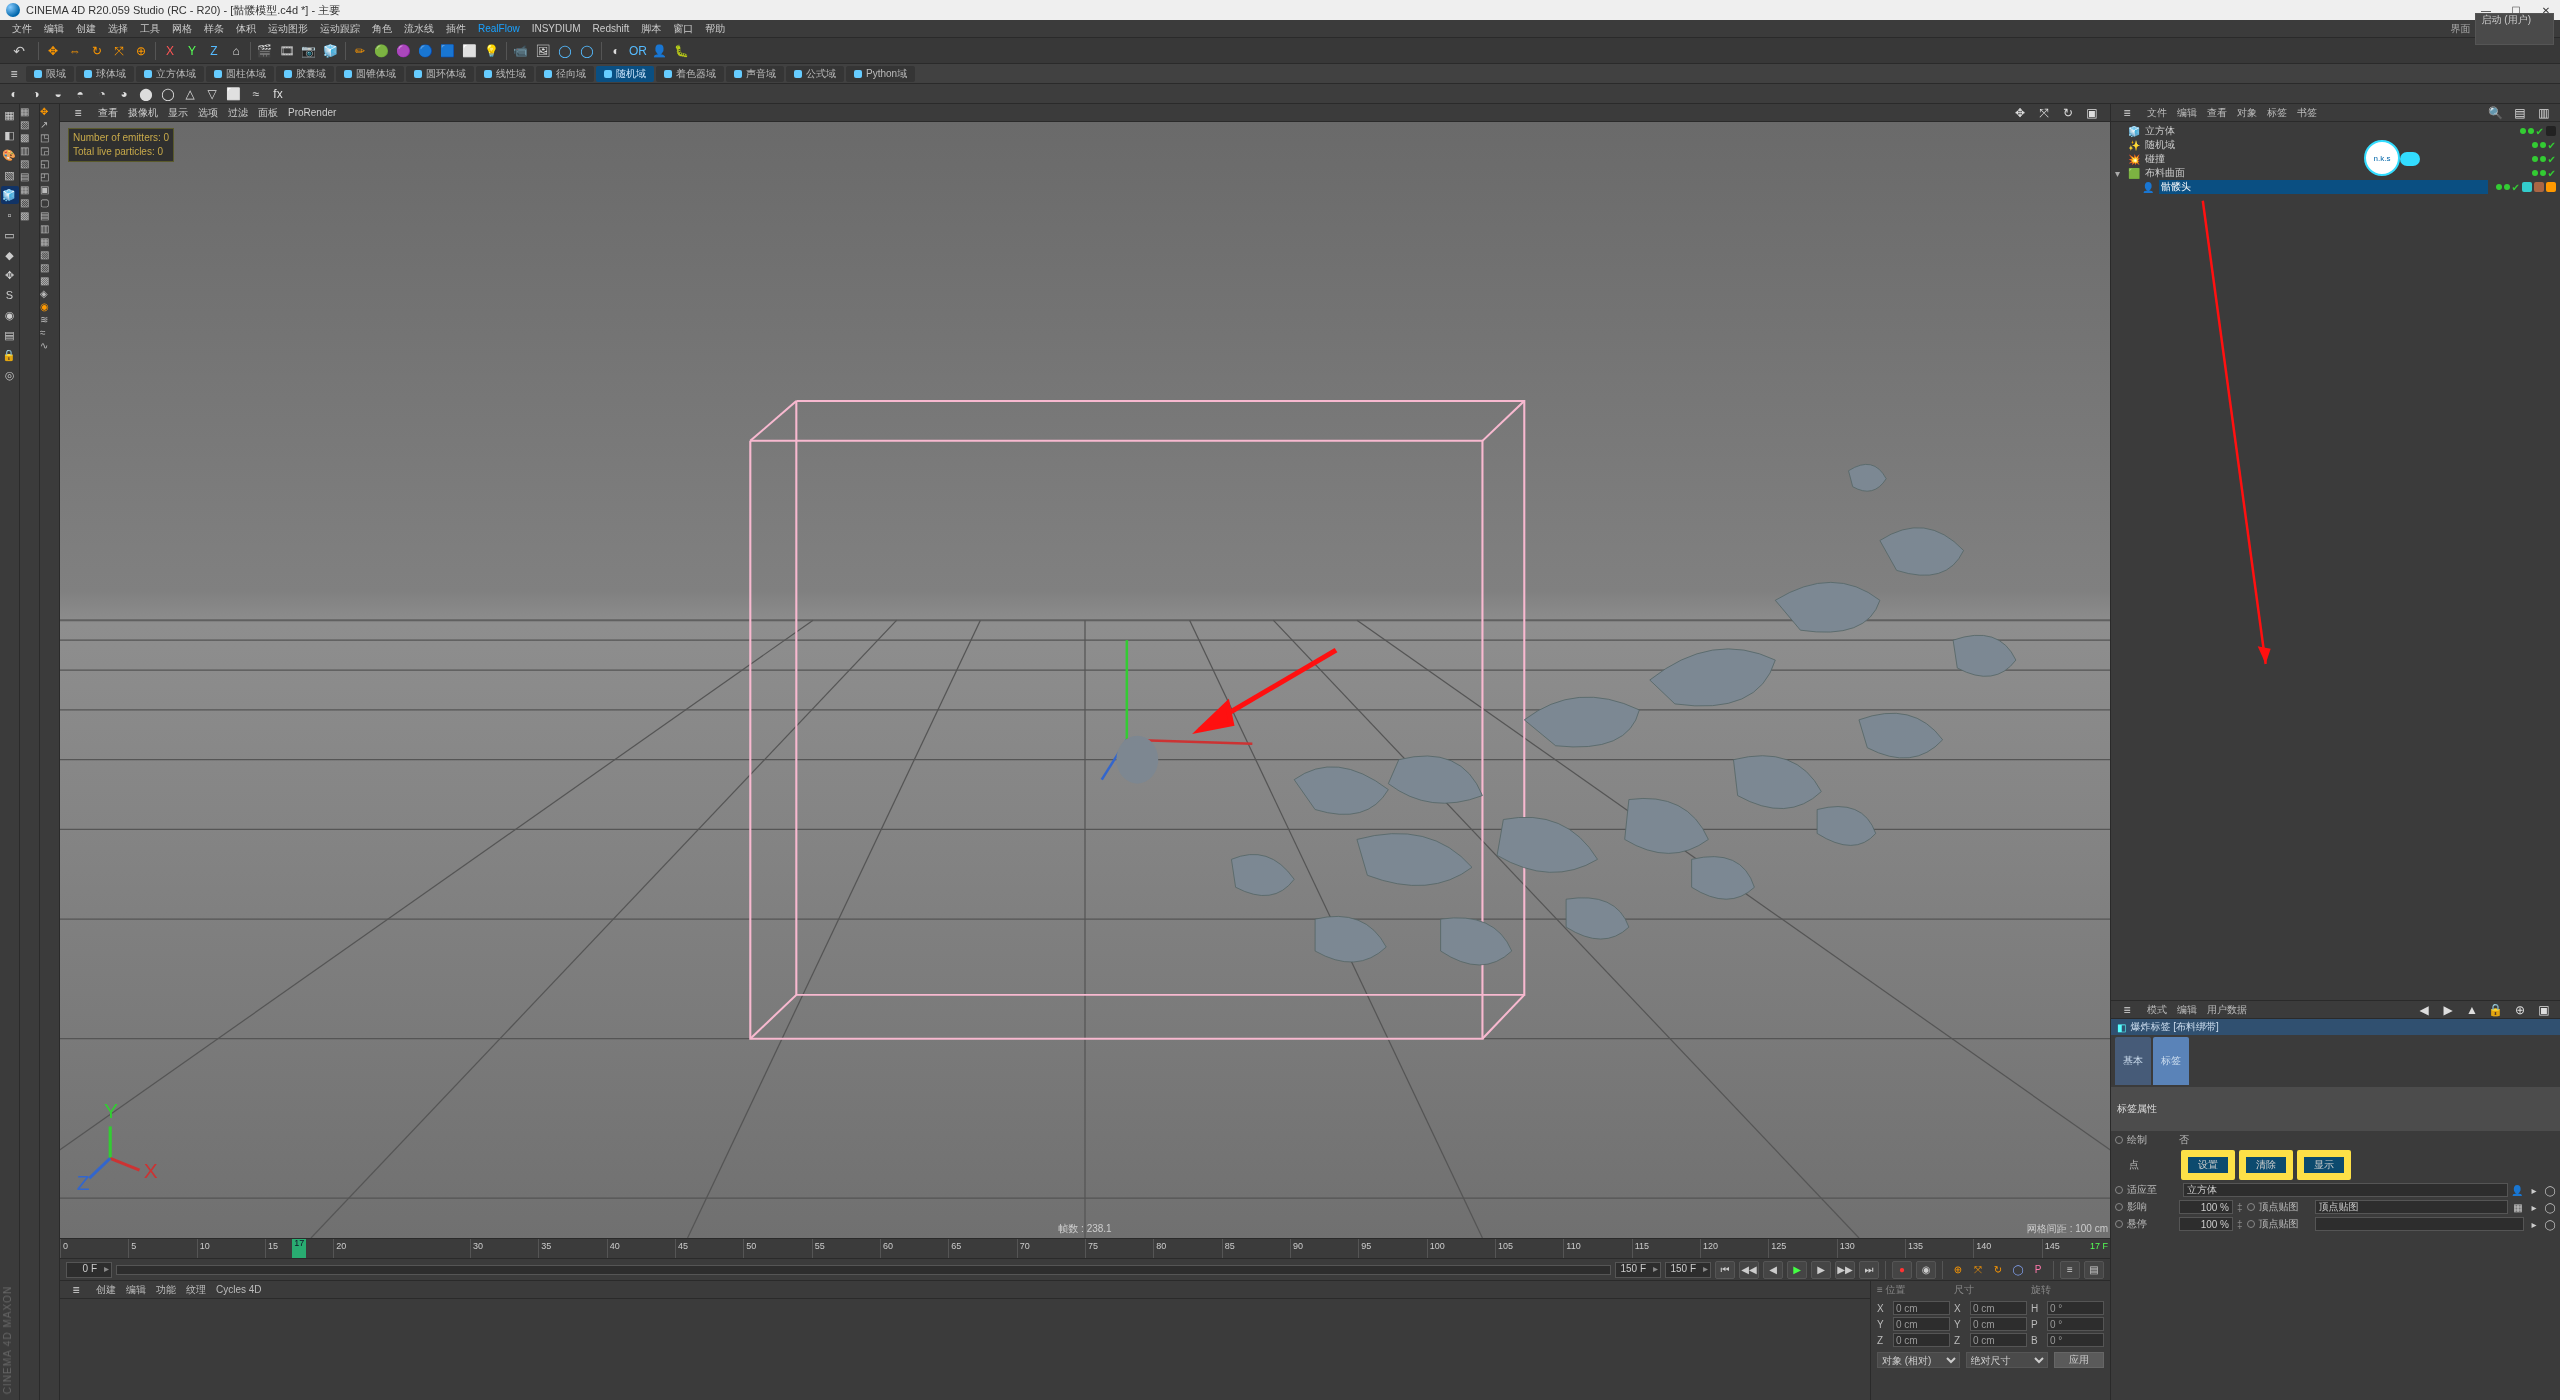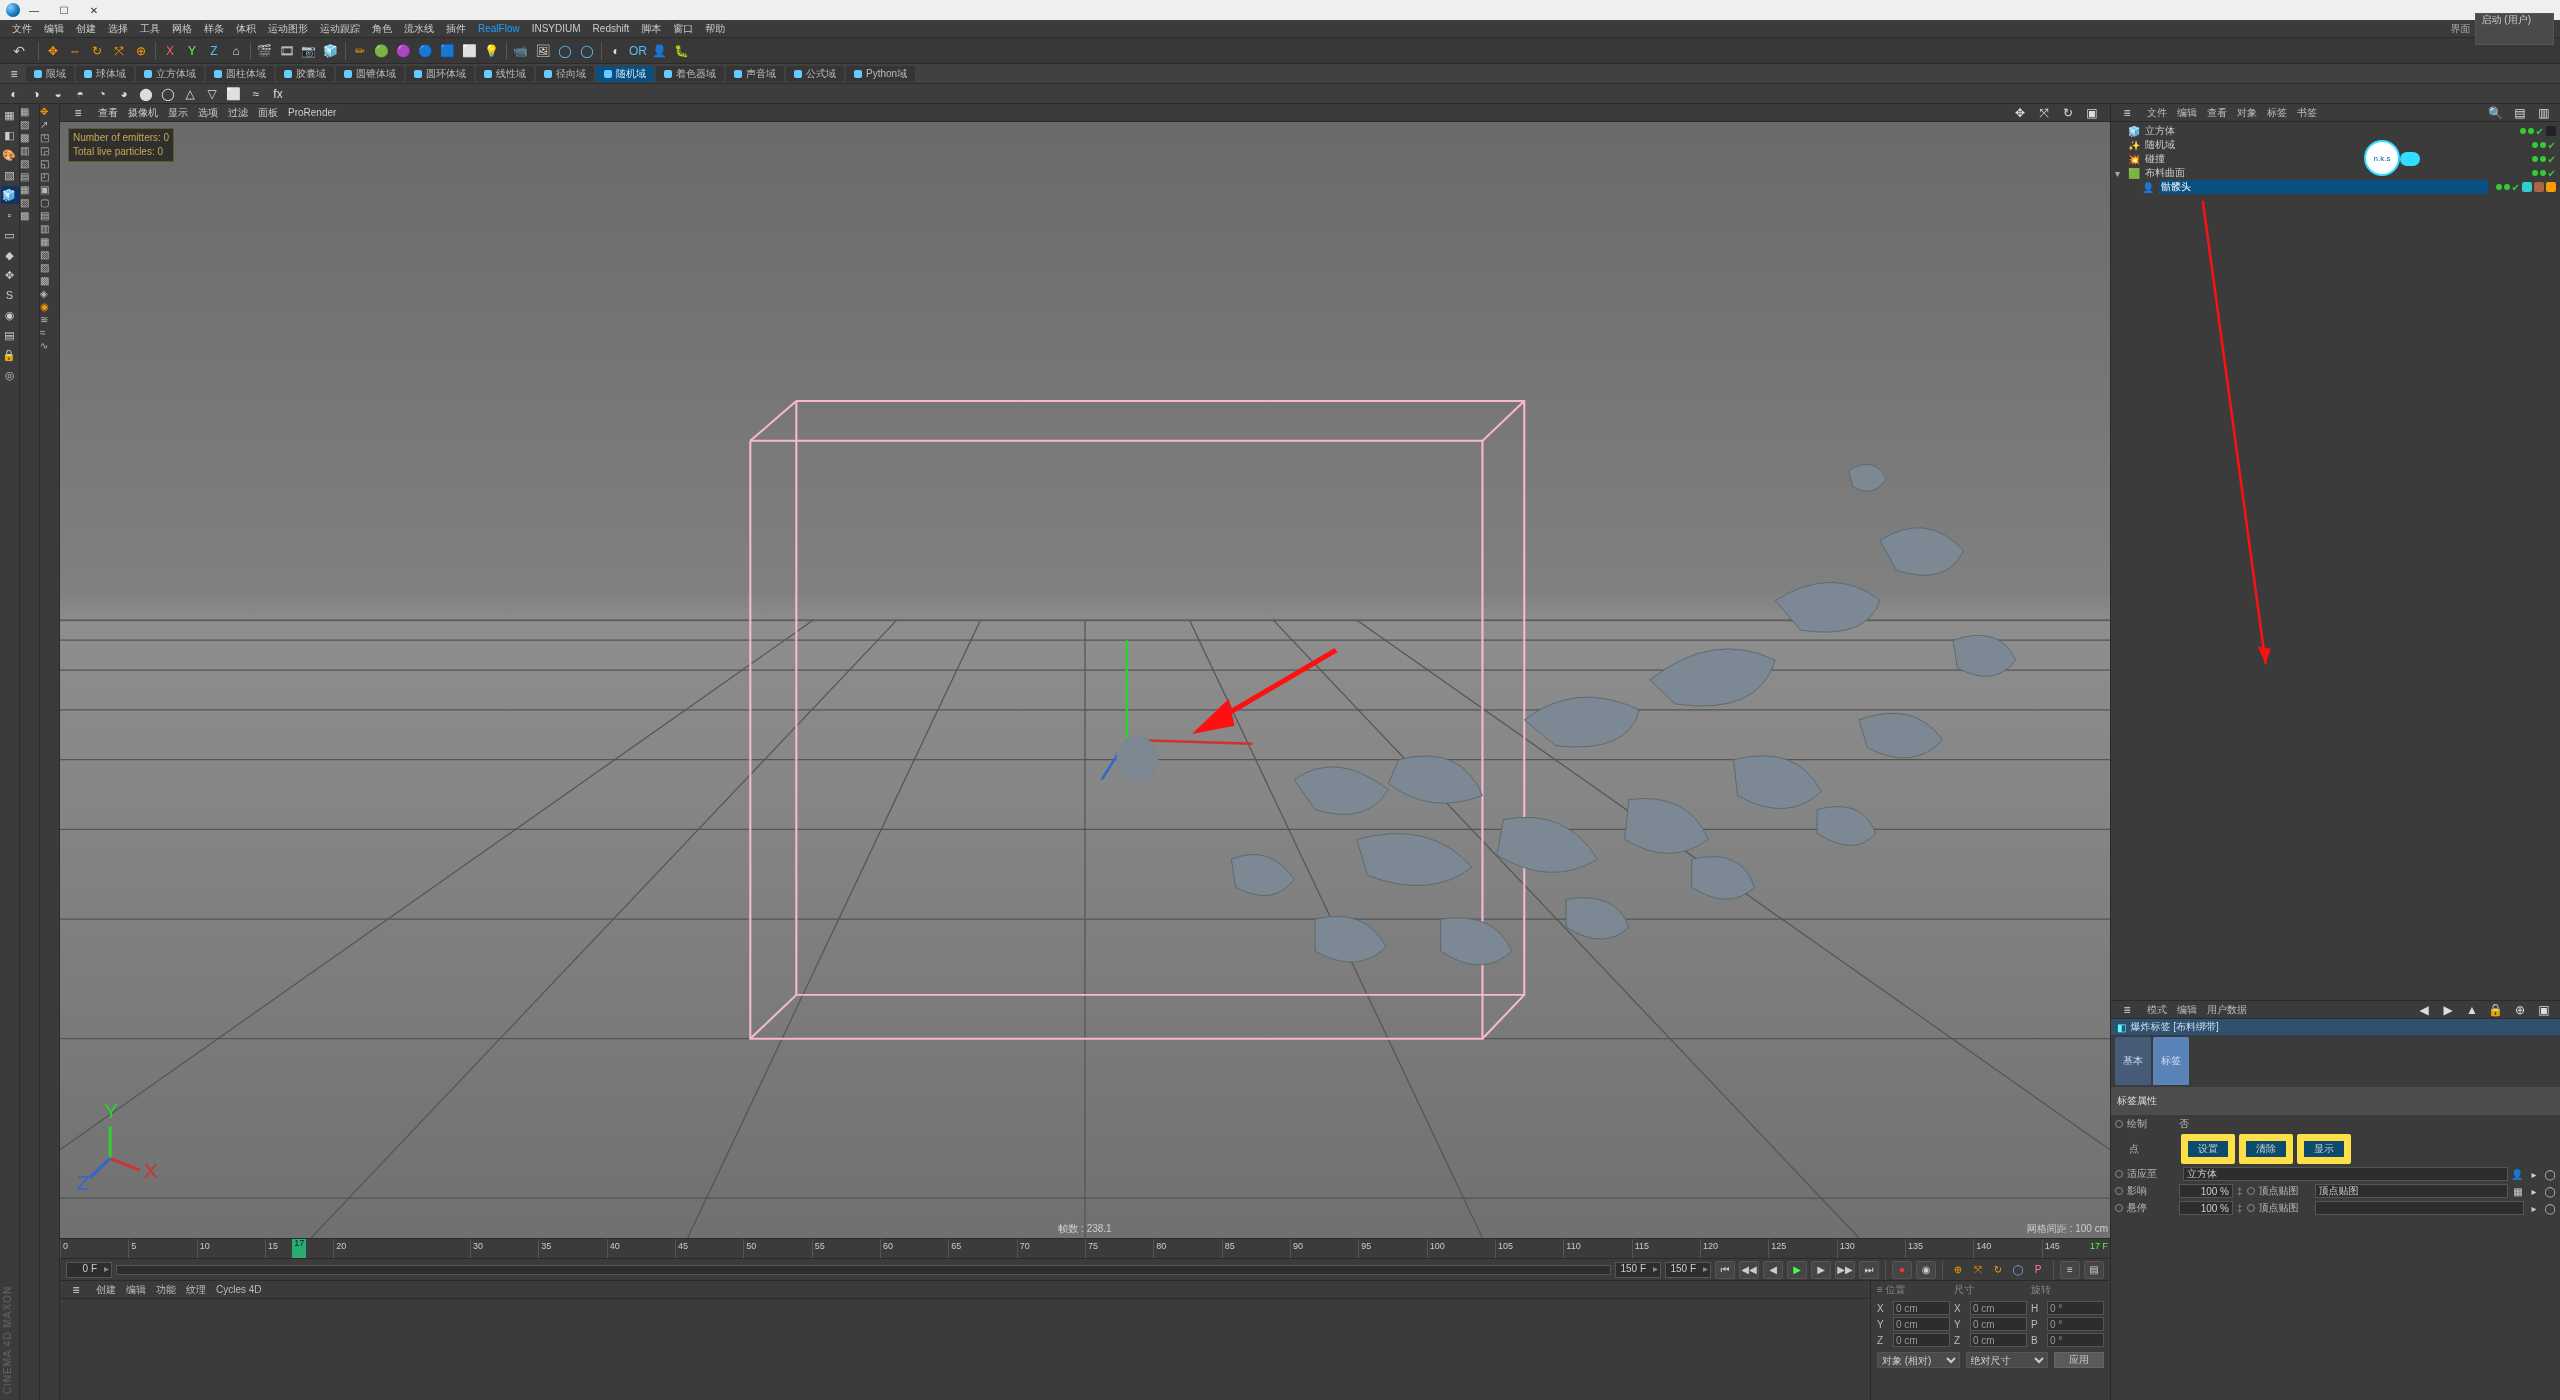--- a/index.html
+++ b/index.html
@@ -101,21 +101,21 @@
 .obj-row .check { color:#3c3; font-size:10px; }
 .obj-row .tag { width:10px; height:10px; border-radius:2px; }
 
 .attr-mgr { height: 400px; border-top: 1px solid #2a2a2a; display: flex; flex-direction: column; }
 .attr-mgr .attr-menu { height: 18px; display: flex; align-items: center; padding: 0 6px; gap: 10px; border-bottom: 1px solid #2a2a2a; }
 .attr-mgr .attr-menu .right-icons { margin-left:auto; display:flex; gap:4px; }
 .attr-header { height: 16px; background: #305070; color:#cde; display:flex; align-items:center; padding:0 6px; gap:4px; }
 .attr-tabs { display:flex; gap:2px; padding:2px 4px; }
 .attr-tab { padding:17px 8px; background:#465b78; color:#cde; border-radius:2px 2px 0 0; font-size:10px; }
 .attr-tab.sel { background:#5a83b8; }
-.attr-section-title { background:#4c4c4c; color:#ddd; padding:7px 6px; }
+.attr-section-title { background:#4c4c4c; color:#ddd; padding:15px 6px; }
 .attr-body { flex:1; overflow:auto; padding: 2px 4px; display:flex; flex-direction:column; gap:3px; position:relative;}
 .attr-row { display:flex; align-items:center; gap:4px; }
 .attr-row .dot-r { width:8px; height:8px; border:1px solid #888; border-radius:50%; }
 .attr-row label { width: 48px; color:#bbb; }
 .attr-row .txt { flex:1; height:14px; background:#2d2d2d; border:1px solid #555; color:#ccc; padding:0 3px; font-size:10px; }
 .attr-row .pct { width:54px; height:14px; background:#2d2d2d; border:1px solid #555; color:#ccc; padding:0 3px; font-size:10px; text-align:right;}
 .attr-row .pill-btns { display:flex; gap:4px; }
 .attr-row .pill { padding:1px 10px; background:#0c4a6e; border:7px solid #fde047; color:#ccc; border-radius:2px; font-size:10px;}
 .attr-row .endcap { width:12px; height:12px; display:inline-flex; align-items:center; justify-content:center; color:#ccc; }
 
@@ -128,20 +128,21 @@
 
 
 .c-blue{color:#5bf} .c-green{color:#5f5} .c-orange{color:#f90} .c-red{color:#f55} .c-cyan{color:#5ff} .c-yel{color:#fd5} .c-purp{color:#a7f}
 .bg-green{background:#3c3}
 </style>
 </head>
 <body>
 
 <div class="titlebar">
   <span class="app-icon"></span>
+  <span class="title">CINEMA 4D R20.059 Studio (RC - R20) - [骷髅模型.c4d *] - 主要</span>
   <div class="win-btns">
     <span>—</span>
     <span>☐</span>
     <span>✕</span>
   </div>
 </div>
 
 <div class="menubar" id="main-menubar">
 
   <span class="menu-item">文件</span>

